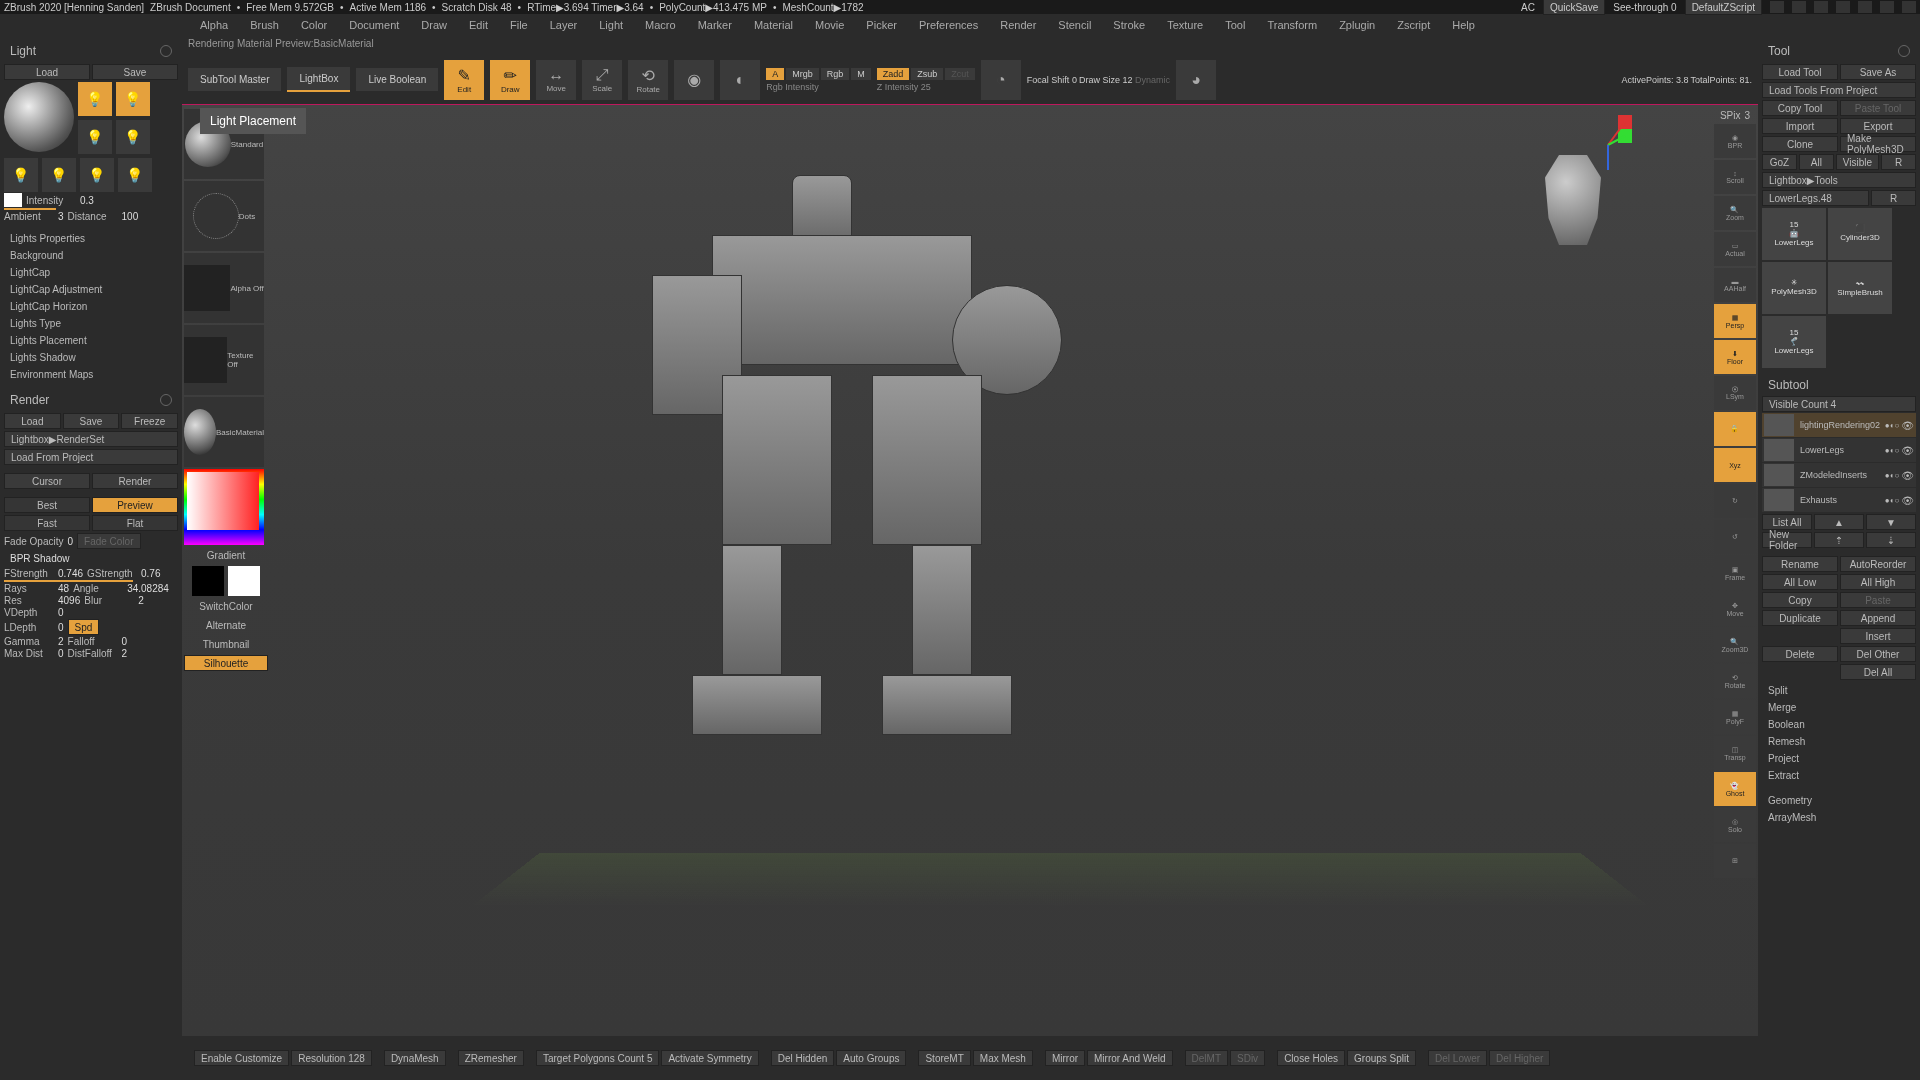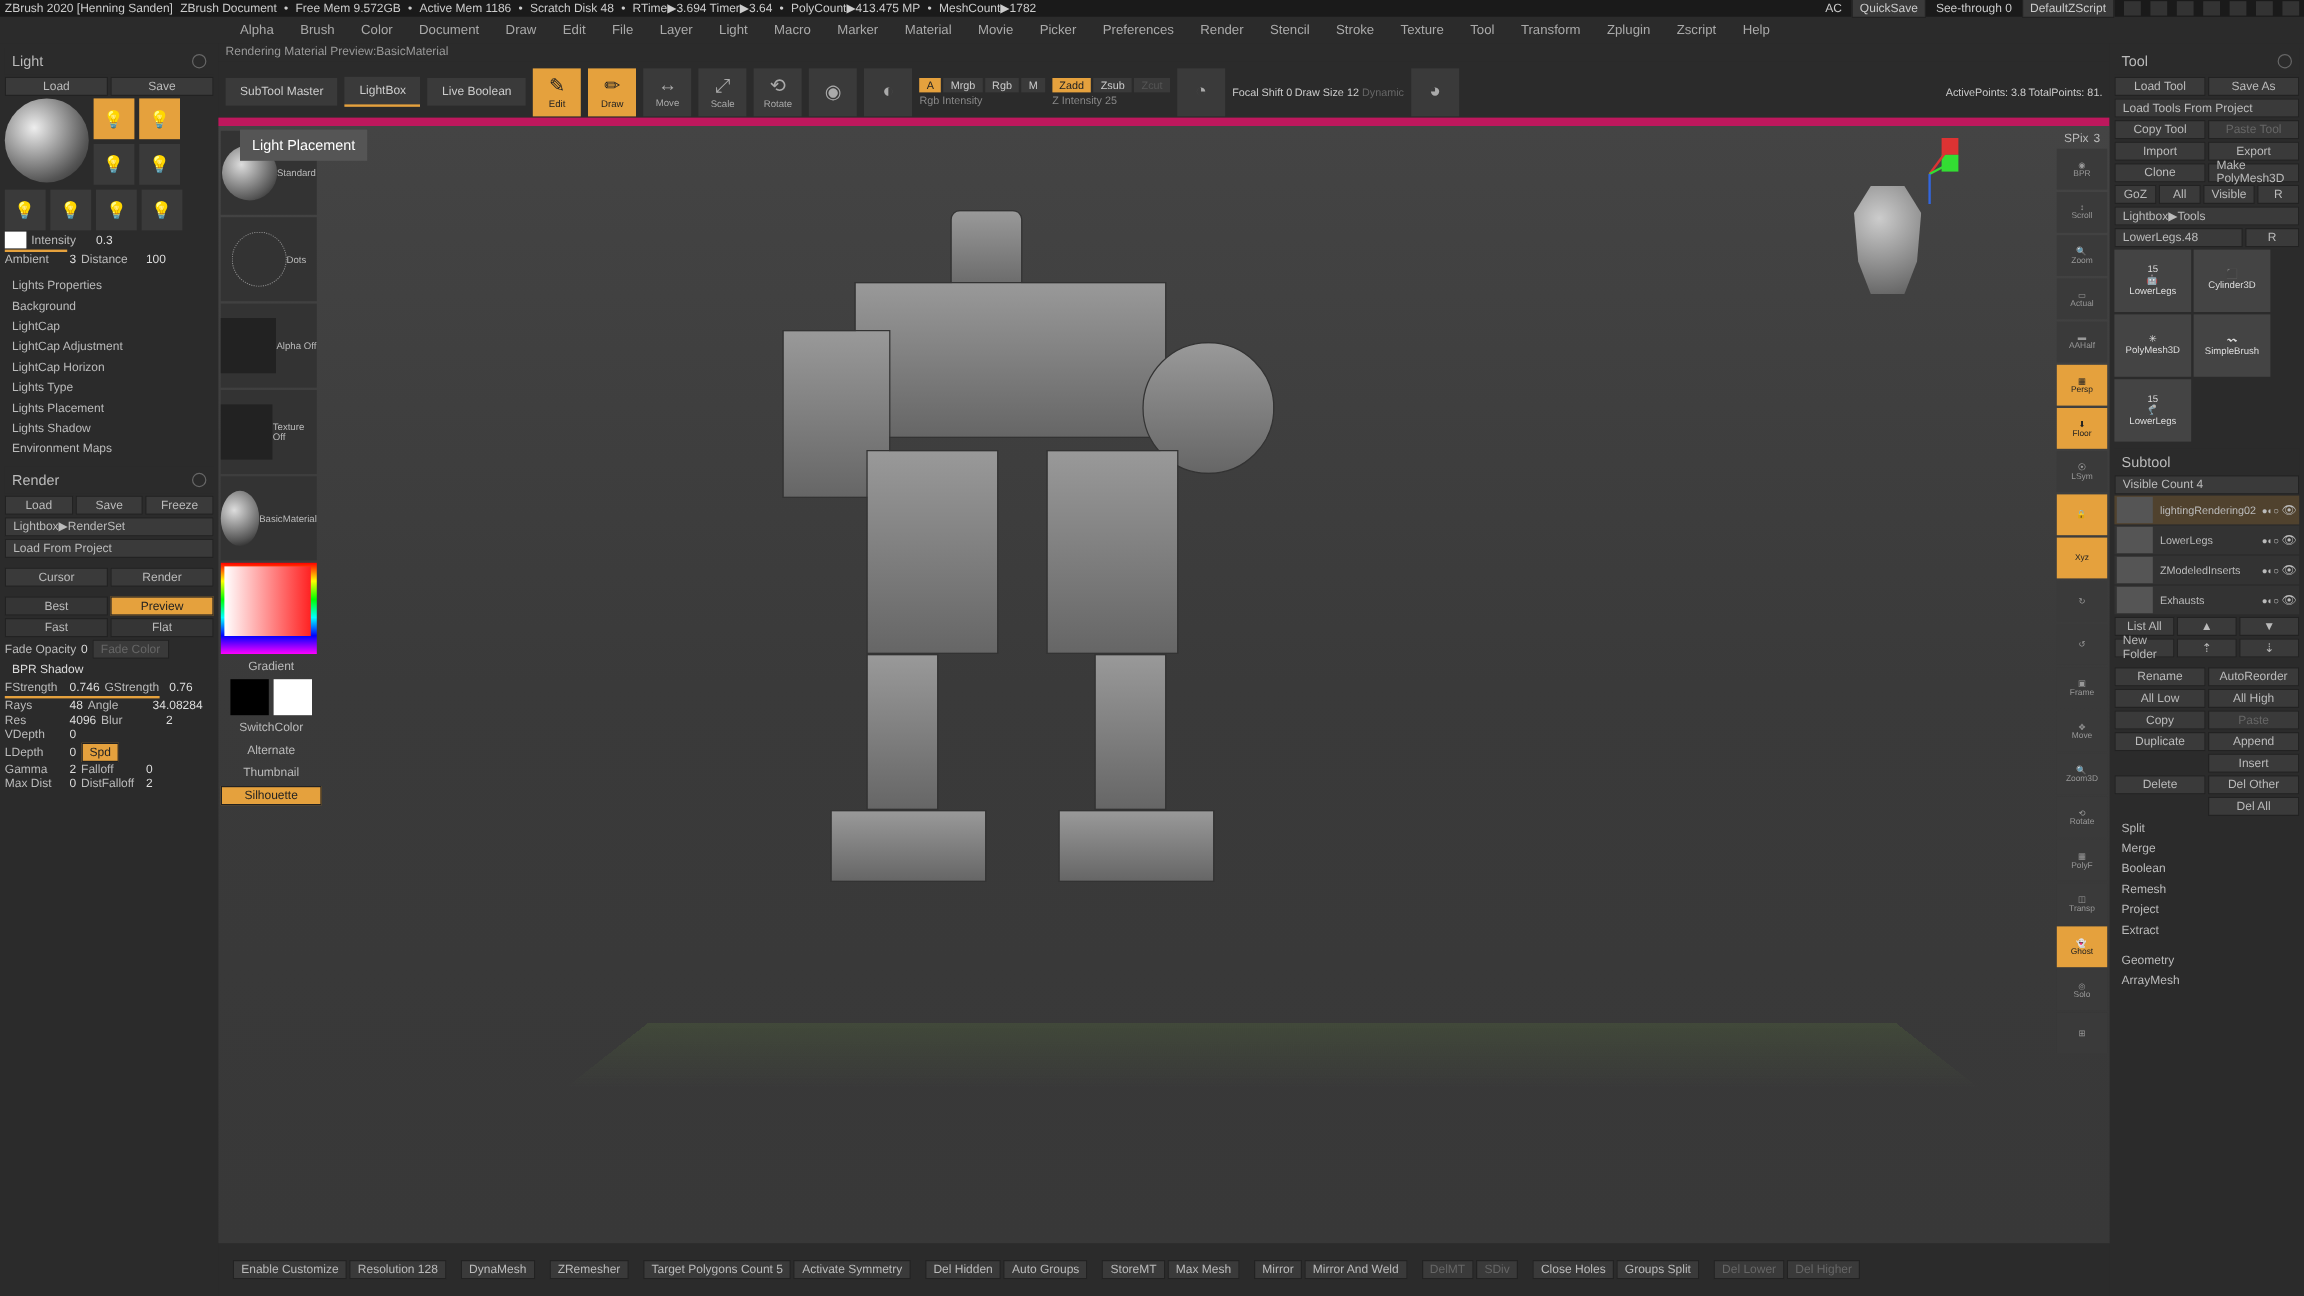--- a/index.html
+++ b/index.html
@@ -20,21 +20,21 @@
 .btn.orange { background:#e5a13d; color:#222; }
 .btn.grey { background:#353535; }
 .row { display:flex; gap:2px; margin:2px 0; }
 .row .btn { flex:1; }
 .lightball { width:70px; height:70px; background:radial-gradient(circle at 35% 35%,#eee,#555 70%,#222); border-radius:50%; grid-row:span 2; }
 .bulb { width:34px; height:34px; background:#3a3a3a; display:flex; align-items:center; justify-content:center; font-size:14px; }
 .bulb.on { background:#e5a13d; }
 .slider-row { display:flex; align-items:center; gap:4px; font-size:10px; margin:1px 0; }
 .swatch { width:18px; height:14px; background:#fff; }
 .link { color:#bbb; padding:3px 6px; font-size:10px; display:block; }
-.toolbar2 { height:54px; background:#2b2b2b; display:flex; align-items:center; gap:6px; padding:4px 6px 0 6px; border-bottom:7px solid #be185d; }
+.toolbar2 { height:54px; background:#2b2b2b; display:flex; align-items:center; gap:6px; padding:4px 6px 0 6px; border-bottom:1px solid #be185d; }
 .tabbtn { background:#3a3a3a; padding:6px 12px; font-size:10px; color:#ccc; }
 .iconbtn { width:40px; height:40px; background:#3a3a3a; display:flex; flex-direction:column; align-items:center; justify-content:center; font-size:8px; color:#aaa; }
 .iconbtn.orange { background:#e5a13d; color:#222; }
 .iconbtn .glyph { font-size:16px; }
 .viewport { flex:1; background:linear-gradient(#444 0%,#3a3a3a 50%,#383838 100%); position:relative; display:flex; }
 .canvas { flex:1; margin:0 50px 0 90px; position:relative; }
 .tooltip { position:absolute; left:200px; top:108px; background:#555; color:#fff; padding:6px 10px; font-size:12px; pointer-events:none; }
 .rsidebar { position:absolute; right:0; top:0; width:46px; display:flex; flex-direction:column; gap:2px; padding:4px 2px; }
 .rbtn { width:42px; height:34px; background:#3a3a3a; display:flex; flex-direction:column; align-items:center; justify-content:center; font-size:7px; color:#999; }
 .rbtn.orange { background:#e5a13d; color:#222; }

